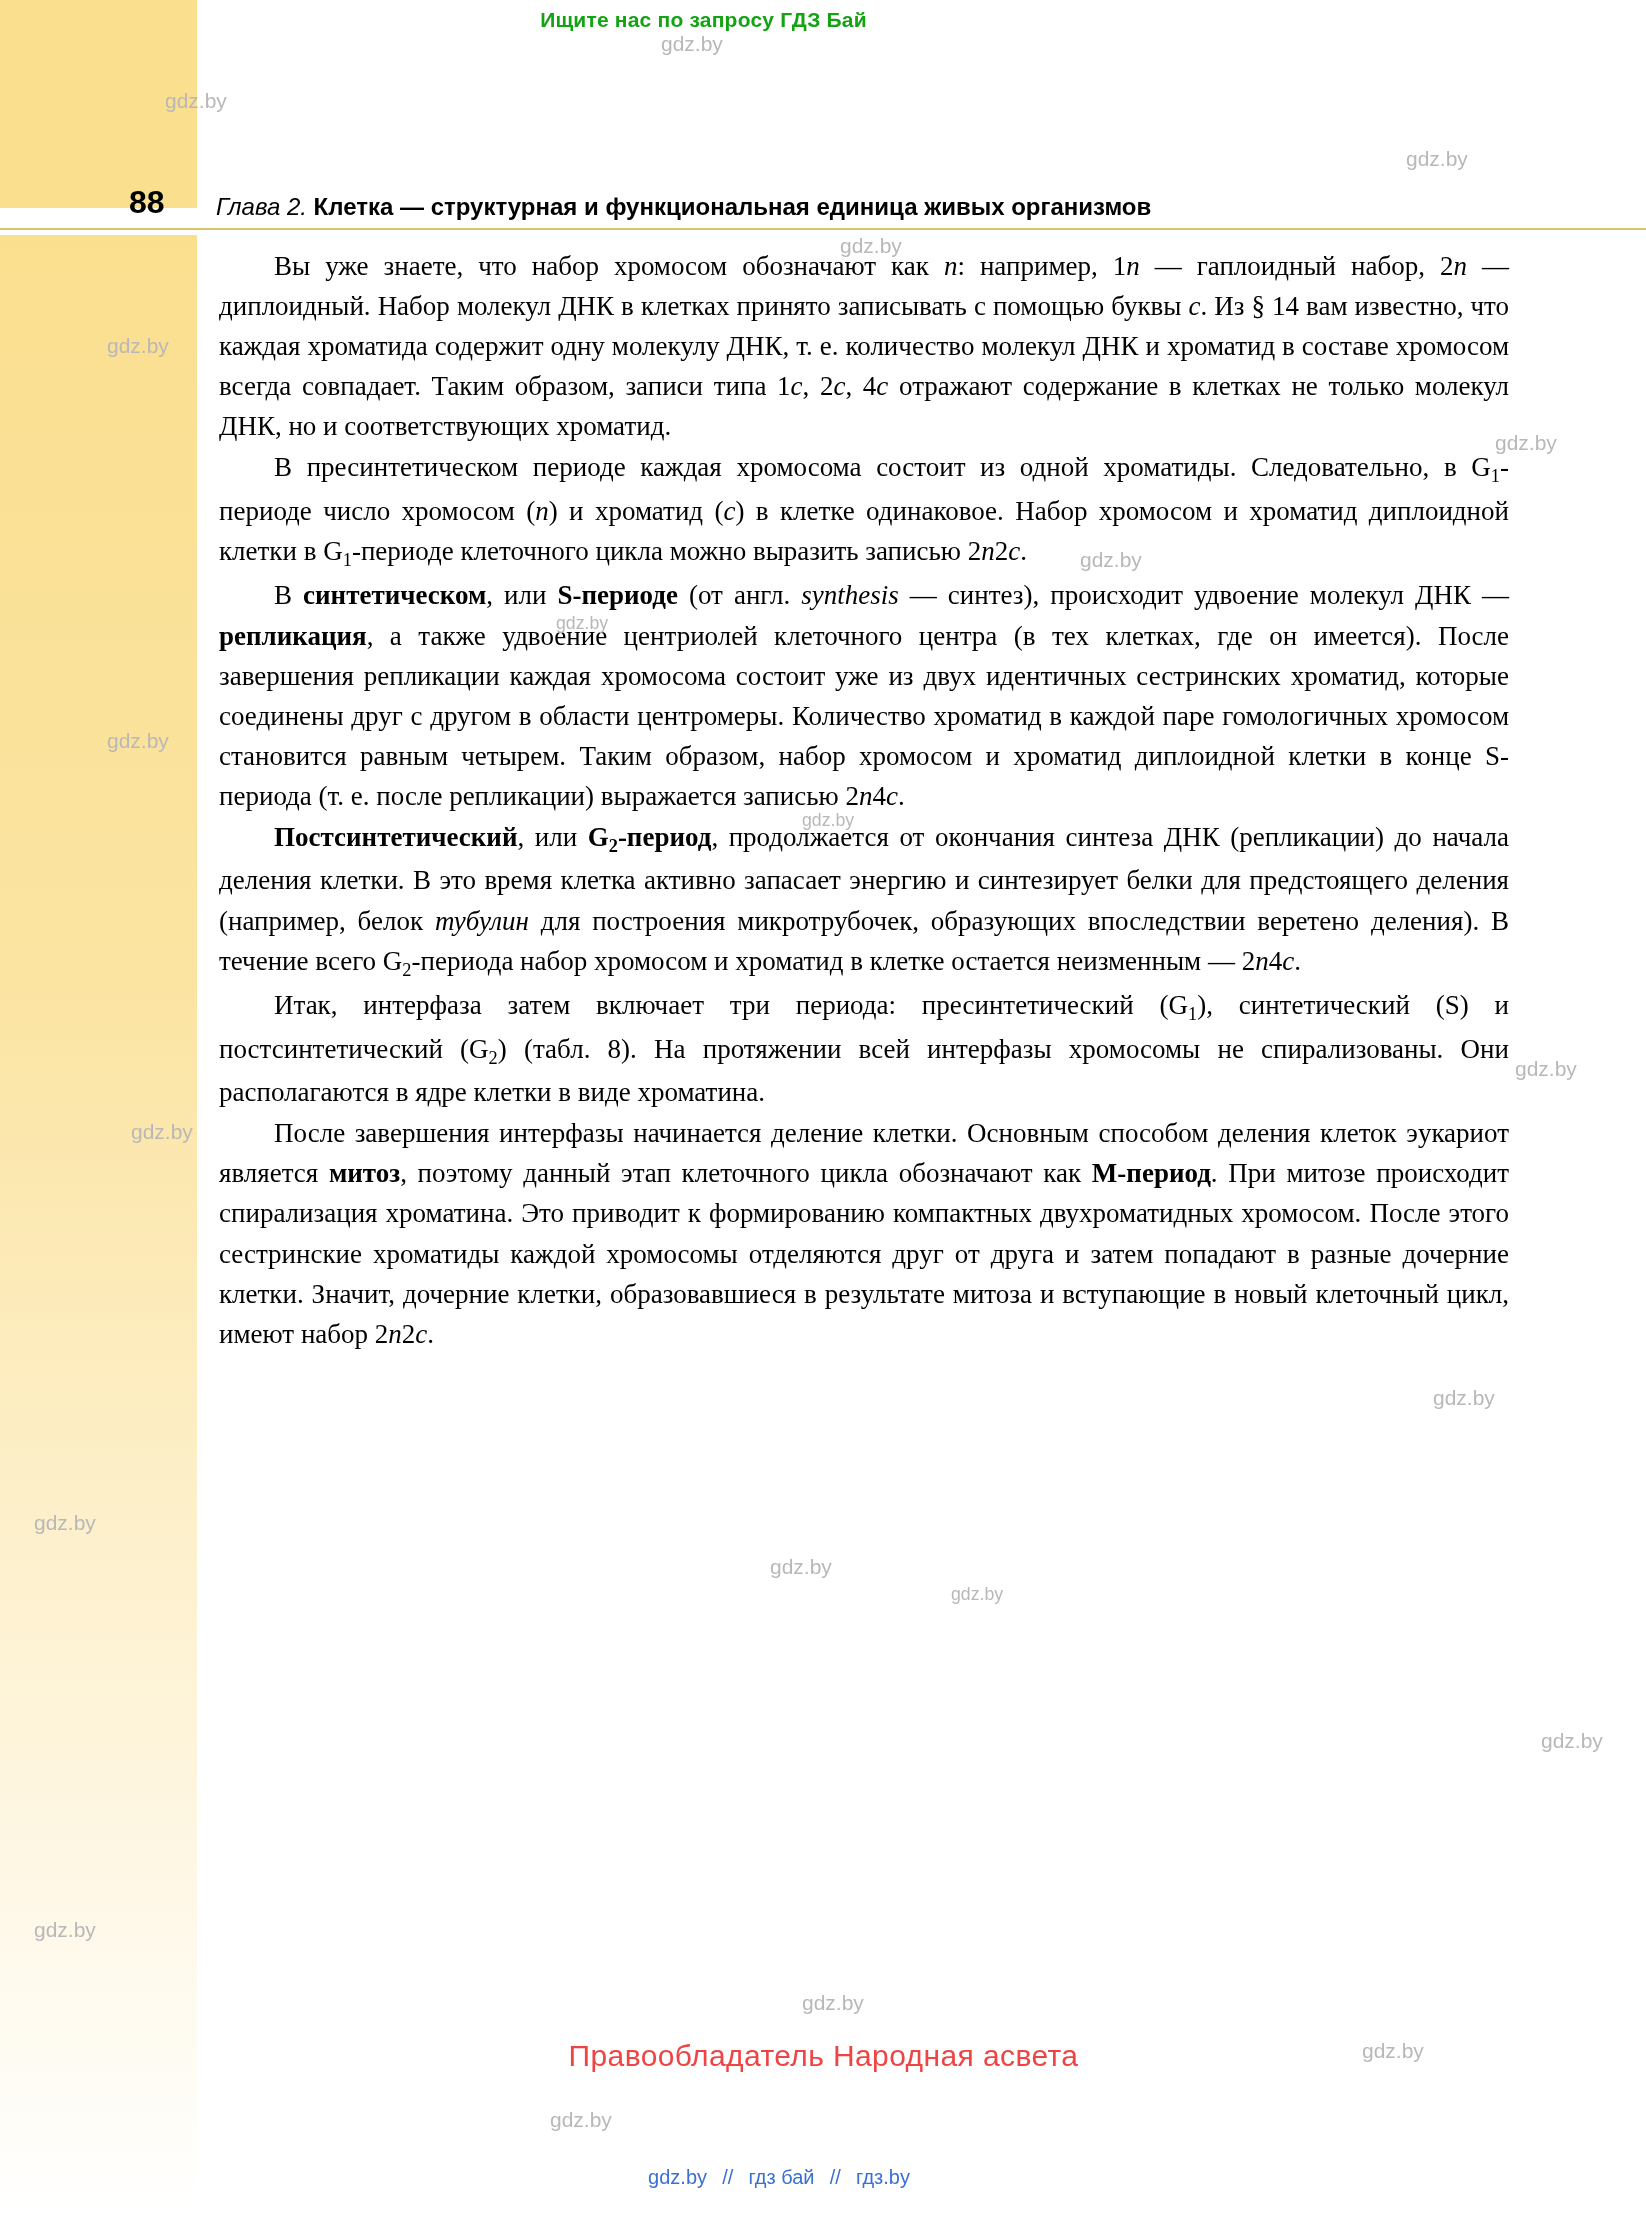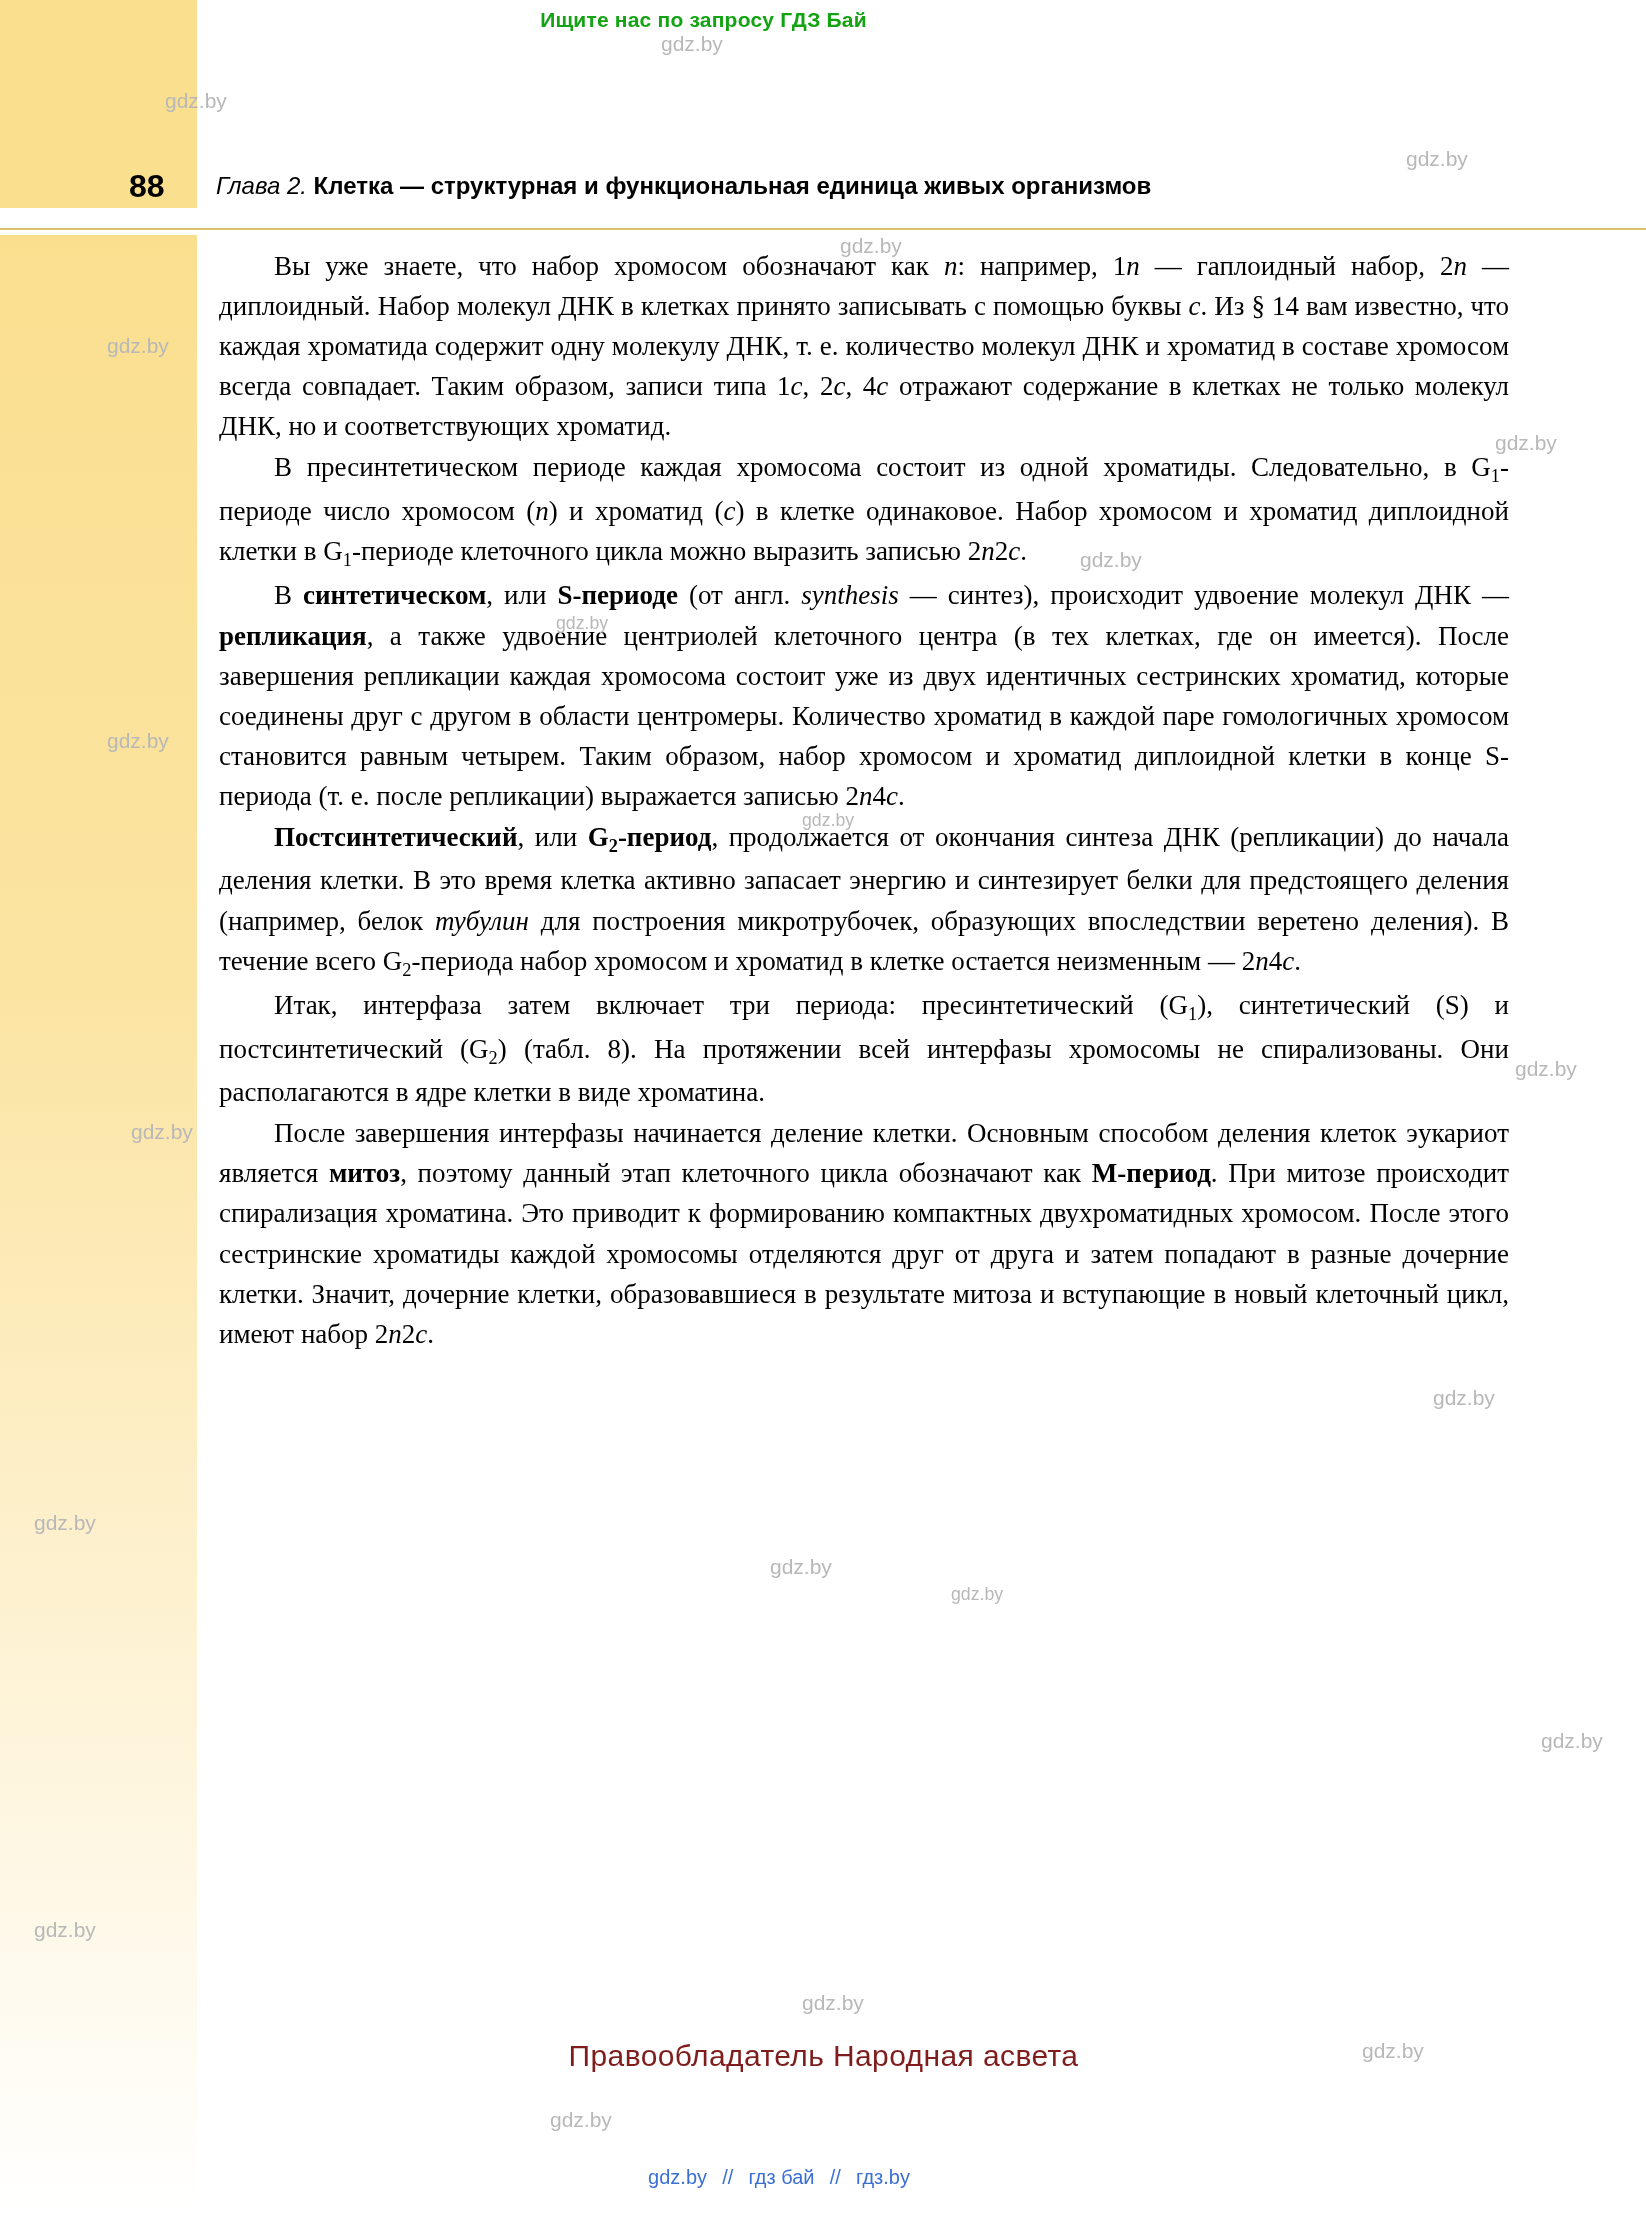--- a/index.html
+++ b/index.html
@@ -44,25 +44,25 @@
     top: 235px;
     width: 197px;
     height: 1981px;
     background: linear-gradient(to bottom, #fadf8f 0%, #fbe4a2 38%, #fdf0cc 66%, #ffffff 100%);
   }
 
   
   .page-header {
     position: absolute;
     left: 129px;
-    top: 158px;
+    top: 165px;
     width: 1491px;
     height: 56px;
     display: flex;
-    align-items: center;
+    align-items: flex-end;
   }
   .page-number {
     font-family: "Liberation Sans", sans-serif;
     font-size: 32px;
     font-weight: bold;
     color: #000;
     width: 87px;
   }
   .chapter-line {
     font-family: "Liberation Sans", sans-serif;
@@ -116,21 +116,21 @@
   .wm-small { font-size: 17.7px; }
 
   .copyright {
     position: absolute;
     left: 0;
     top: 2039px;
     width: 1647px;
     text-align: center;
     font-family: "Liberation Sans", sans-serif;
     font-size: 30px;
-    color: #7f1d1d;
+    color: #ef4444;
     letter-spacing: 0.4px;
   }
 
   .footer-links {
     position: absolute;
     left: 0;
     top: 2166px;
     width: 1558px;
     text-align: center;
     font-family: "Liberation Sans", sans-serif;

